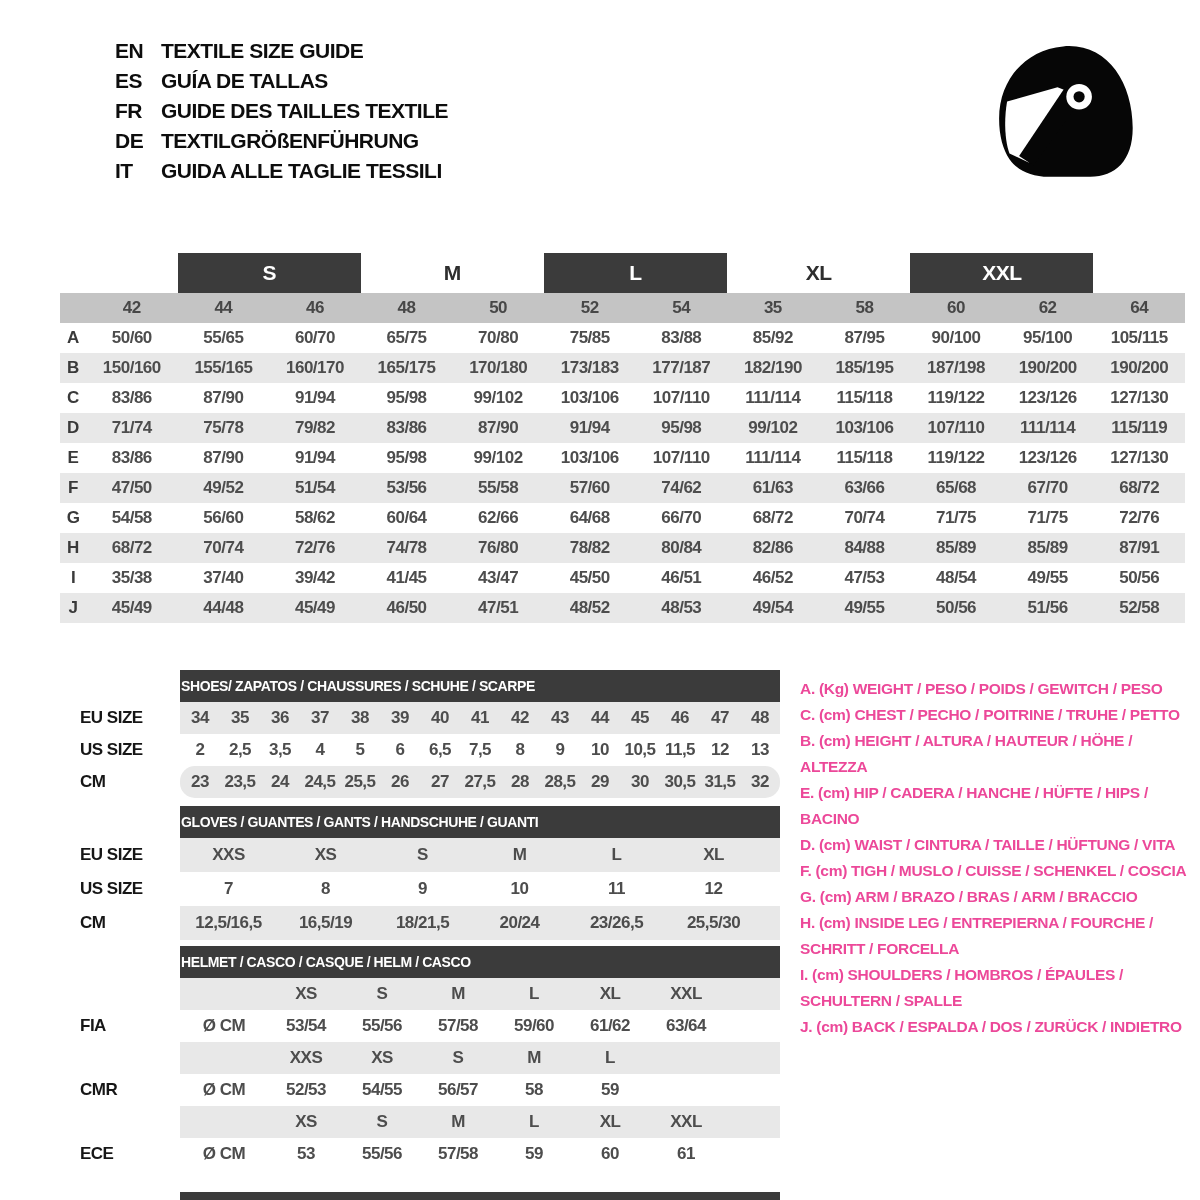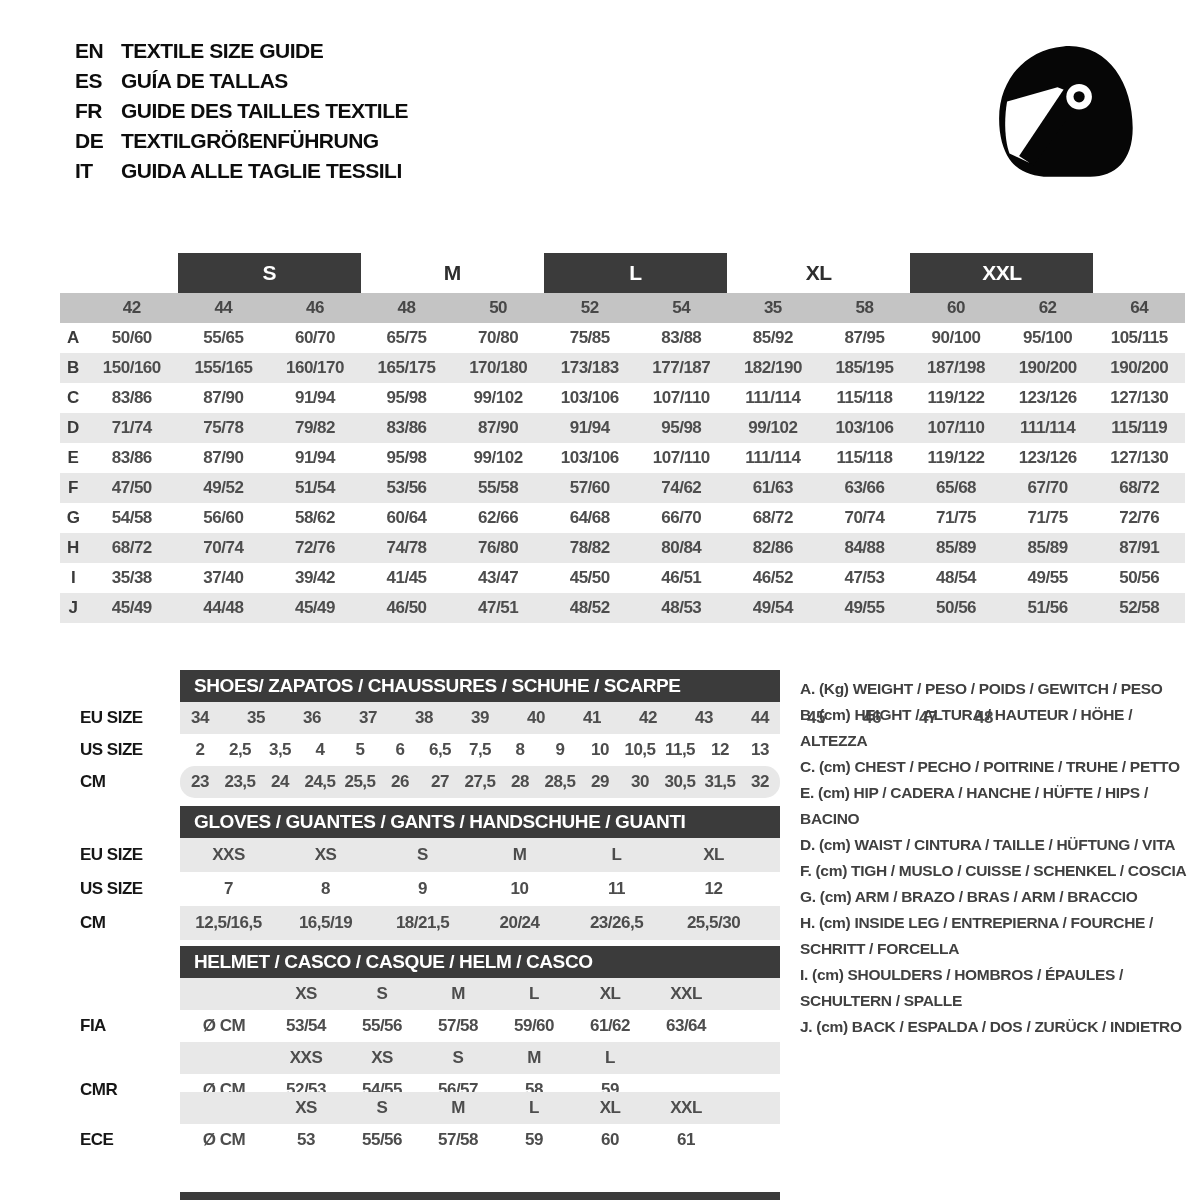--- a/index.html
+++ b/index.html
@@ -3,21 +3,21 @@
 <meta charset="utf-8">
 <style>
   html,body{margin:0;padding:0;}
   body{
     width:1200px;height:1200px;position:relative;background:#ffffff;
     font-family:"Liberation Sans","DejaVu Sans",sans-serif;color:#1a1a1a;
     overflow:hidden;
   }
   
   #language-list{position:absolute;left:75px;top:36px;}
-  .lang-row{display:flex;height:30px;align-items:center;}
+  .lang-row{display:flex;height:30px;align-items:center;margin-left:40px;}
   .lang-code{width:46px;font-weight:bold;font-size:21px;letter-spacing:-0.5px;color:#0d0d0d;}
   .lang-title{font-weight:bold;font-size:21px;letter-spacing:-0.5px;color:#0d0d0d;white-space:nowrap;}
   #helmet-logo{position:absolute;left:983px;top:36px;width:165px;height:160px;}
 
   
   #main-size-table{position:absolute;left:60px;top:253px;width:1125px;}
   .grid-main{display:grid;grid-template-columns:26px repeat(12,1fr);}
   #size-group-row{height:40px;}
   .ghead{text-align:center;font-weight:bold;font-size:21px;line-height:40px;
          letter-spacing:-0.5px;color:#2e2e2e;}
@@ -29,35 +29,35 @@
   .mrow{height:30px;}
   .mrow .letter{color:#3a3a3a;}
   .shaded{background:#e8e8e8;}
 
   
   .section{position:absolute;left:68px;width:720px;}
   #shoes-section{top:670px;}
   #gloves-section{top:806px;}
   #helmet-section{top:946px;}
   .section-bar{margin-left:112px;width:600px;height:32px;background:#3b3b3b;color:#fff;
-      font-weight:bold;font-size:19px;line-height:32px;padding-left:14px;
+      font-weight:bold;font-size:14px;line-height:32px;padding-left:1px;
       letter-spacing:-0.4px;box-sizing:border-box;white-space:nowrap;}
   .srow{display:flex;}
   .rlabel{width:112px;font-weight:bold;font-size:17px;color:#161616;
       padding-left:12px;box-sizing:border-box;letter-spacing:-0.5px;white-space:nowrap;}
   .rgrid{width:600px;box-sizing:border-box;}
   .grid-shoes{display:grid;grid-template-columns:repeat(15,40px);}
   .grid-gloves{display:grid;grid-template-columns:repeat(6,97px);}
   .grid-helmet{display:grid;grid-template-columns:88px repeat(6,76px);}
   .cellv{text-align:center;font-weight:bold;font-size:17px;color:#4d4d4d;
       letter-spacing:-0.5px;white-space:nowrap;}
 
   
   #legend{position:absolute;left:800px;top:676px;width:398px;}
-  .legend-item{font-weight:bold;font-size:15.5px;line-height:26px;color:#404040;
+  .legend-item{font-weight:bold;font-size:15.5px;line-height:26px;color:#ec4899;
       letter-spacing:-0.3px;}
 
   
   #bottom-partial-bar{position:absolute;left:180px;top:1192px;width:600px;height:8px;background:#3b3b3b;}
 </style>
 </head>
 <body>
 
 <div id="language-list">
     <div class="lang-row">
@@ -267,21 +267,21 @@
         <span class="mcell">52/58</span>
       </div>
     </div>
 </div>
 
 <div id="shoes-section" class="section">
   <div class="section-bar">SHOES/ ZAPATOS / CHAUSSURES / SCHUHE / SCARPE</div>
   <div>
       <div class="srow" style="height: 32px;">
         <div class="rlabel" style="line-height: 32px;">EU SIZE</div>
-        <div class="rgrid grid-shoes shaded" style="line-height: 32px; gap: 16px;">
+        <div class="rgrid grid-shoes shaded" style="line-height: 32px;">
           <span class="cellv">34</span>
           <span class="cellv">35</span>
           <span class="cellv">36</span>
           <span class="cellv">37</span>
           <span class="cellv">38</span>
           <span class="cellv">39</span>
           <span class="cellv">40</span>
           <span class="cellv">41</span>
           <span class="cellv">42</span>
           <span class="cellv">43</span>
@@ -405,21 +405,21 @@
         <div class="rlabel"></div>
         <div class="rgrid grid-helmet shaded" style="line-height: 32px;">
           <span class="cellv"></span>
           <span class="cellv">XXS</span>
           <span class="cellv">XS</span>
           <span class="cellv">S</span>
           <span class="cellv">M</span>
           <span class="cellv">L</span>
         </div>
       </div>
-      <div class="srow" style="height: 18px;">
+      <div class="srow" style="height: 32px;">
         <div class="rlabel" style="line-height: 32px;">CMR</div>
         <div class="rgrid grid-helmet" style="line-height: 32px;">
           <span class="cellv">Ø CM</span>
           <span class="cellv">52/53</span>
           <span class="cellv">54/55</span>
           <span class="cellv">56/57</span>
           <span class="cellv">58</span>
           <span class="cellv">59</span>
         </div>
       </div>
@@ -445,22 +445,22 @@
           <span class="cellv">59</span>
           <span class="cellv">60</span>
           <span class="cellv">61</span>
         </div>
       </div>
     </div>
 </div>
 
 <div id="legend">
     <div class="legend-item">A. (Kg) WEIGHT / PESO / POIDS / GEWITCH / PESO</div>
+    <div class="legend-item">C. (cm) CHEST / PECHO / POITRINE / TRUHE / PETTO</div>
     <div class="legend-item">B. (cm) HEIGHT / ALTURA / HAUTEUR / HÖHE / ALTEZZA</div>
-    <div class="legend-item">C. (cm) CHEST / PECHO / POITRINE / TRUHE / PETTO</div>
     <div class="legend-item">E. (cm) HIP / CADERA / HANCHE / HÜFTE / HIPS /  BACINO</div>
     <div class="legend-item">D. (cm) WAIST / CINTURA / TAILLE / HÜFTUNG / VITA</div>
     <div class="legend-item">F. (cm) TIGH / MUSLO / CUISSE / SCHENKEL / COSCIA</div>
     <div class="legend-item">G. (cm) ARM  / BRAZO / BRAS / ARM / BRACCIO</div>
     <div class="legend-item">H. (cm) INSIDE LEG / ENTREPIERNA / FOURCHE / SCHRITT / FORCELLA</div>
     <div class="legend-item">I.  (cm) SHOULDERS / HOMBROS / ÉPAULES / SCHULTERN / SPALLE</div>
     <div class="legend-item">J. (cm) BACK / ESPALDA / DOS / ZURÜCK / INDIETRO</div>
   </div>
 
 <div id="bottom-partial-bar"></div>

